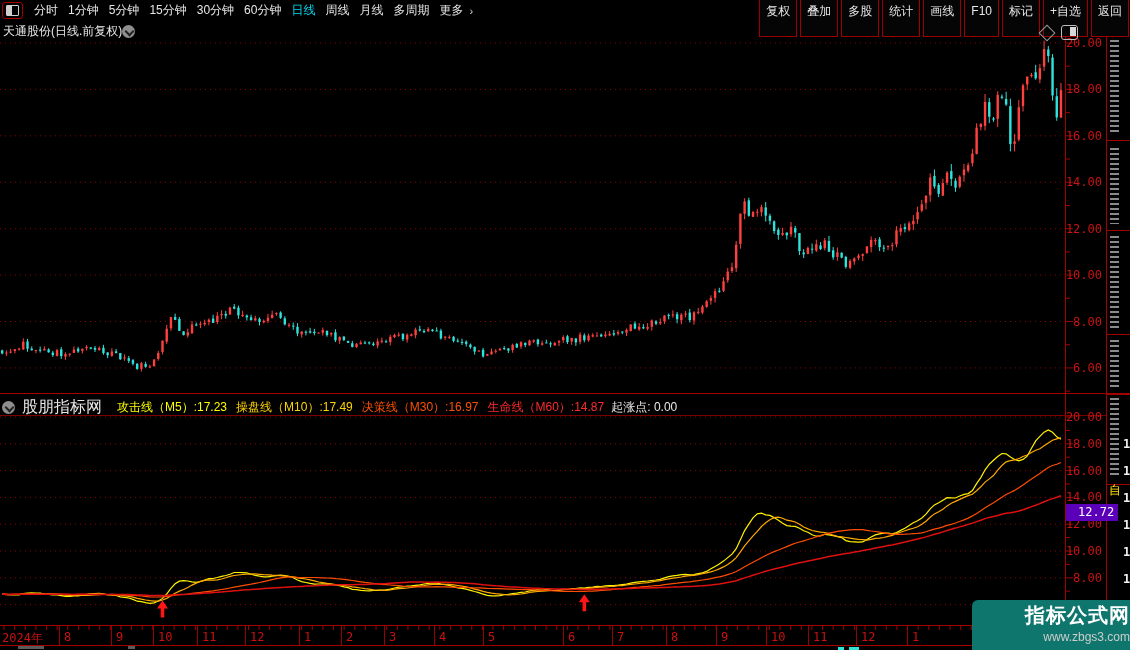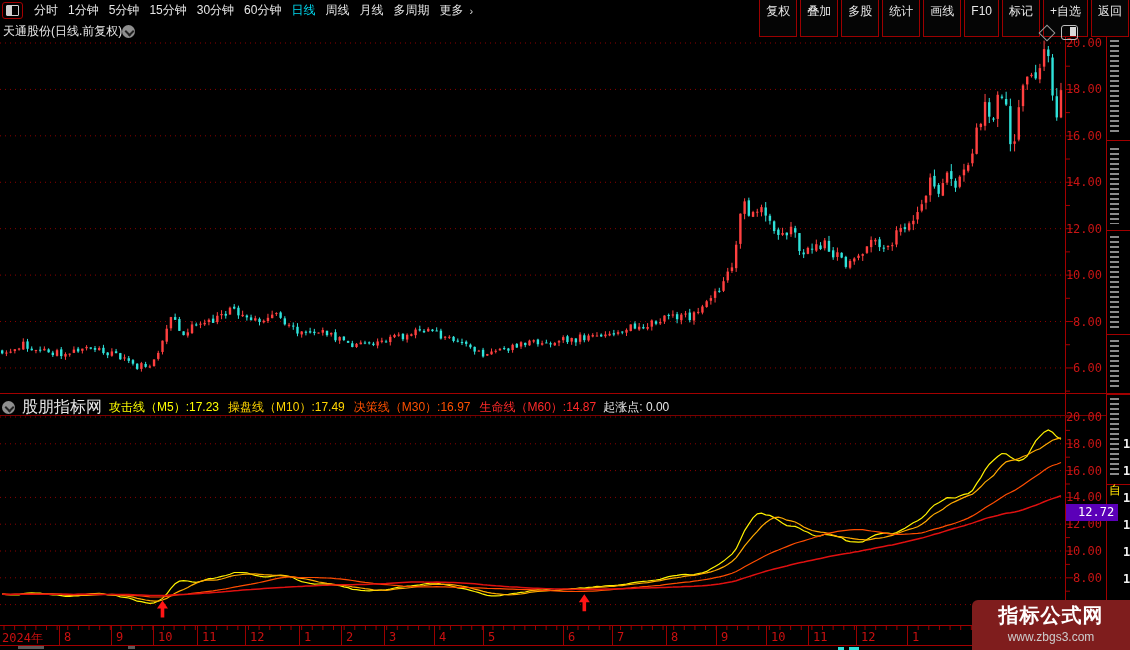--- a/index.html
+++ b/index.html
@@ -45,22 +45,22 @@
   .date-label{position:absolute;top:630px;color:#cb1010;font-family:"DejaVu Sans Mono",monospace;
     font-size:12px;z-index:4;white-space:nowrap;}
   
   .strip-hatch{position:absolute;left:1110px;width:9px;z-index:3;opacity:.75;
     background:repeating-linear-gradient(to bottom,#b9b9b9 0 2px,transparent 2px 5px);}
   .strip-digit{position:absolute;left:1123px;color:#f2f2f2;font-family:"DejaVu Sans Mono",monospace;
     font-size:12px;font-weight:bold;z-index:3;}
   #strip-tab{position:absolute;left:1109px;top:482px;color:#ffe000;font-size:12px;z-index:3;
     width:12px;overflow:hidden;}
   
-  #watermark{left:972px;top:600px;width:158px;height:50px;background:#7f1d1d;border-radius:6px 0 0 0;
-    z-index:10;display:flex;flex-direction:column;align-items:center;justify-content:center;}
+  #watermark{left:972px;top:600px;width:158px;height:50px;background:#0f766e;border-radius:6px 0 0 0;
+    z-index:10;display:flex;flex-direction:column;align-items:flex-end;justify-content:center;}
   #wm-line1{color:#fff;font-size:20px;font-weight:bold;letter-spacing:1px;line-height:23px;}
   #wm-line2{color:#cdcdcd;font-size:12px;line-height:20px;}
 </style>
 </head>
 <body>
 
 <div id="stage">
 
   <svg id="chart-svg" width="1130" height="650">
       <line x1="0" y1="0.5" x2="1130" y2="0.5" stroke="#6e0000" stroke-width="1"></line>
@@ -805,21 +805,21 @@
   </div>
 
   <div id="corner-icons" class="abs">
     <span id="diamond-icon"></span>
     <span id="split-icon"></span>
   </div>
 
   <div id="ind-header" class="abs">
     <span class="circ-chev"></span>
     <span id="ind-source">股朋指标网</span>
-    <span id="ind-lines" style="display:flex;gap:9px;">
+    <span id="ind-lines" style="display:flex;gap:9px;margin-left:8px;">
         <span class="ind-item" style="color: rgb(255, 255, 0);">攻击线（M5）:17.23</span>
         <span class="ind-item" style="color: rgb(255, 212, 0);">操盘线（M10）:17.49</span>
         <span class="ind-item" style="color: rgb(255, 80, 0);">决策线（M30）:16.97</span>
         <span class="ind-item" style="color: rgb(255, 42, 42);">生命线（M60）:14.87</span>
       </span>
     <span id="ind-extra">
       <span>起涨点:</span>
       <span>0.00</span>
     </span>
   </div>

